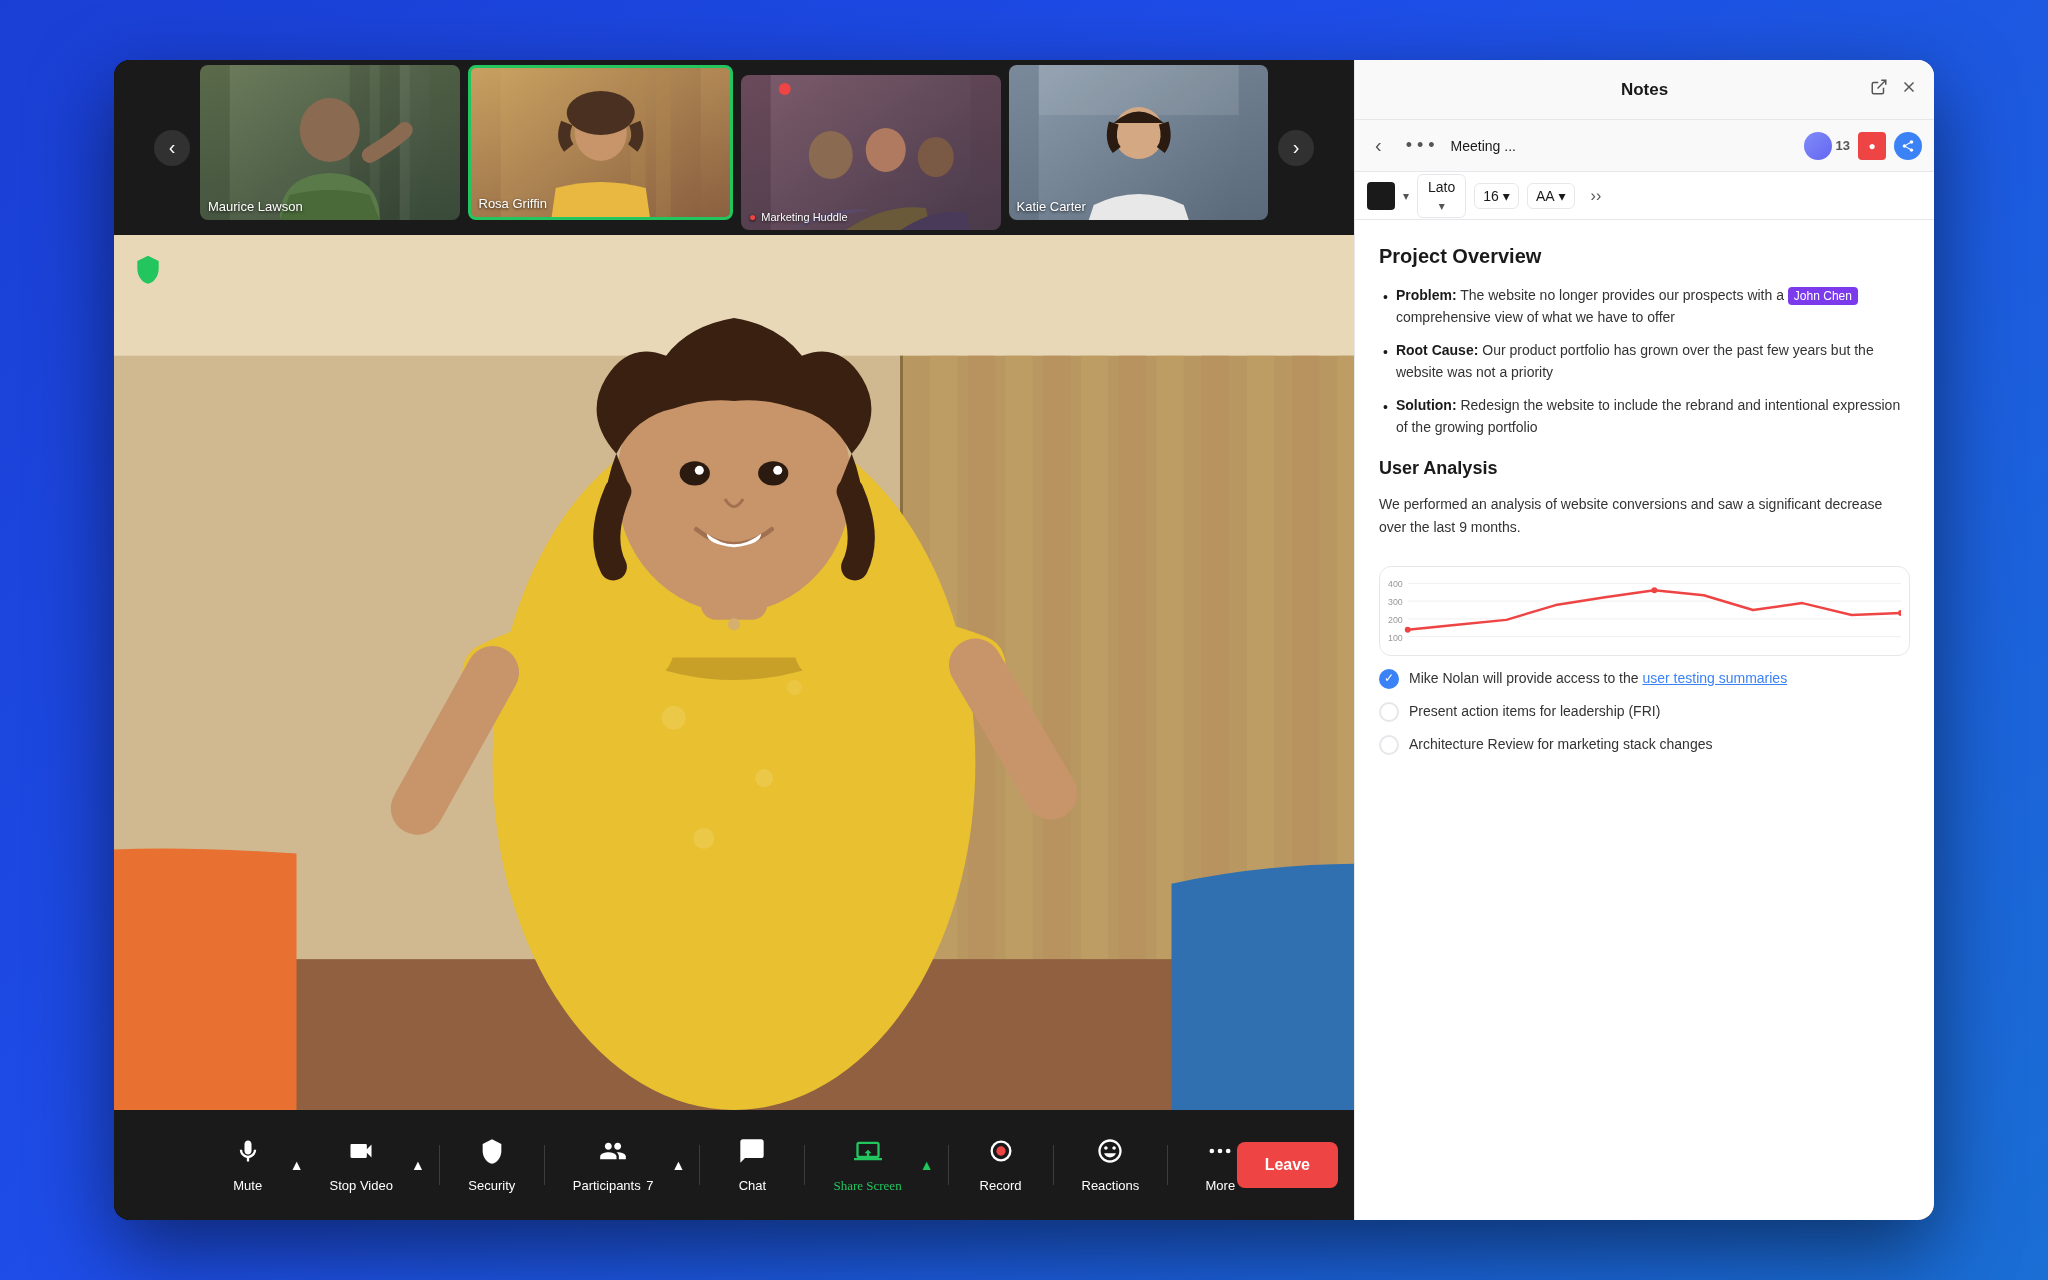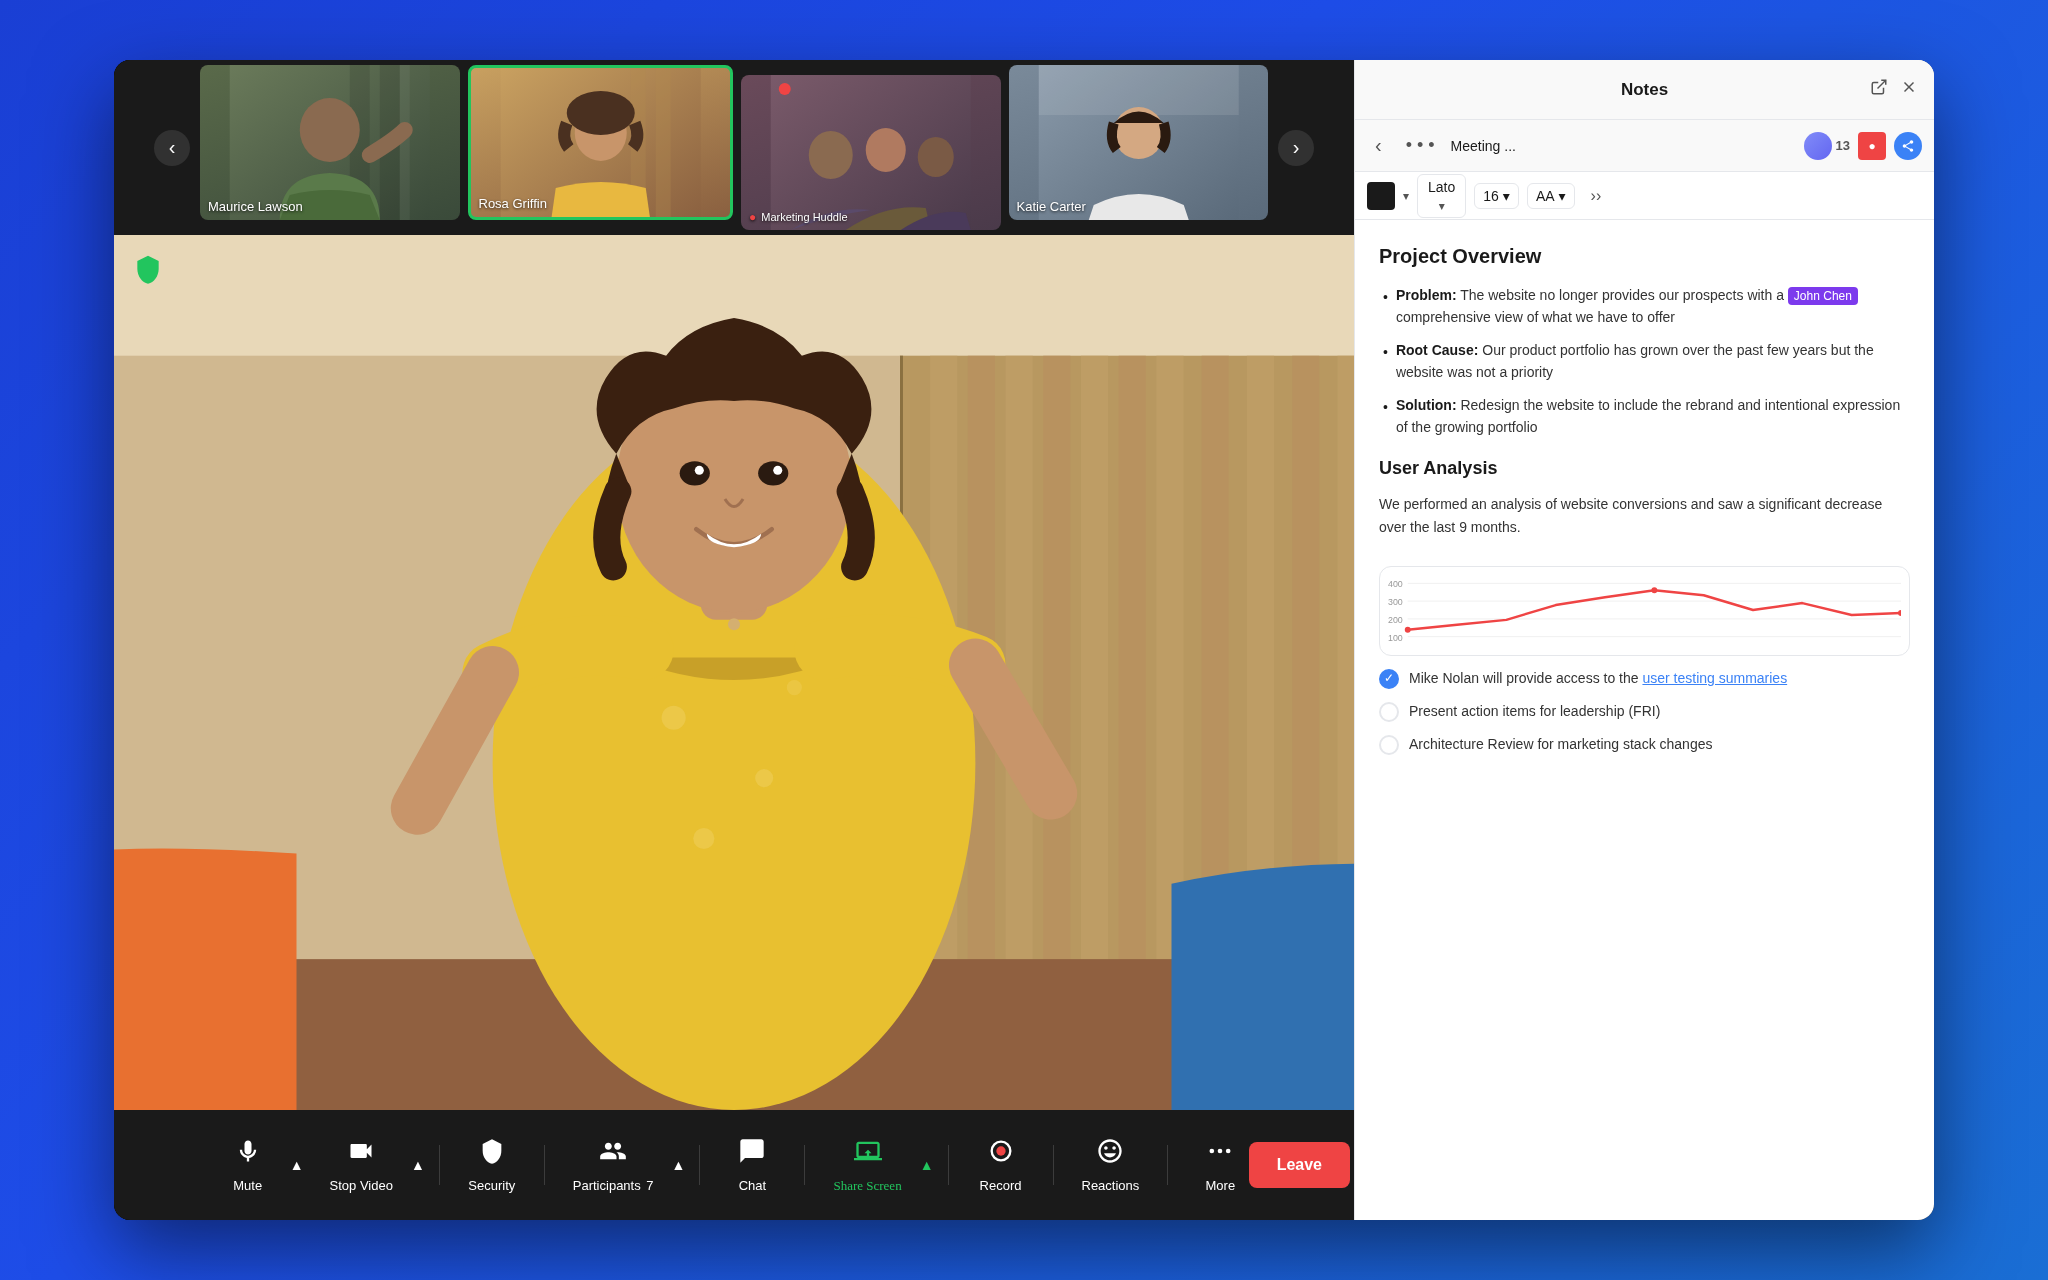--- a/index.html
+++ b/index.html
@@ -835,21 +835,21 @@
               <circle cx="5" cy="12" r="2"></circle>
               <circle cx="12" cy="12" r="2"></circle>
               <circle cx="19" cy="12" r="2"></circle>
             </svg>
           </div>
           <span class="tool-btn-label">More</span>
         </div>
 
       </div>
 
-      <div style="position:absolute; right:4px;">
+      <div style="position:absolute; right:16px;">
         <button class="leave-btn">Leave</button>
       </div>
     </div>
 
   </div>
 
   <div class="notes-panel">
 
     <div class="notes-header">
       <span class="notes-title">Notes</span>

